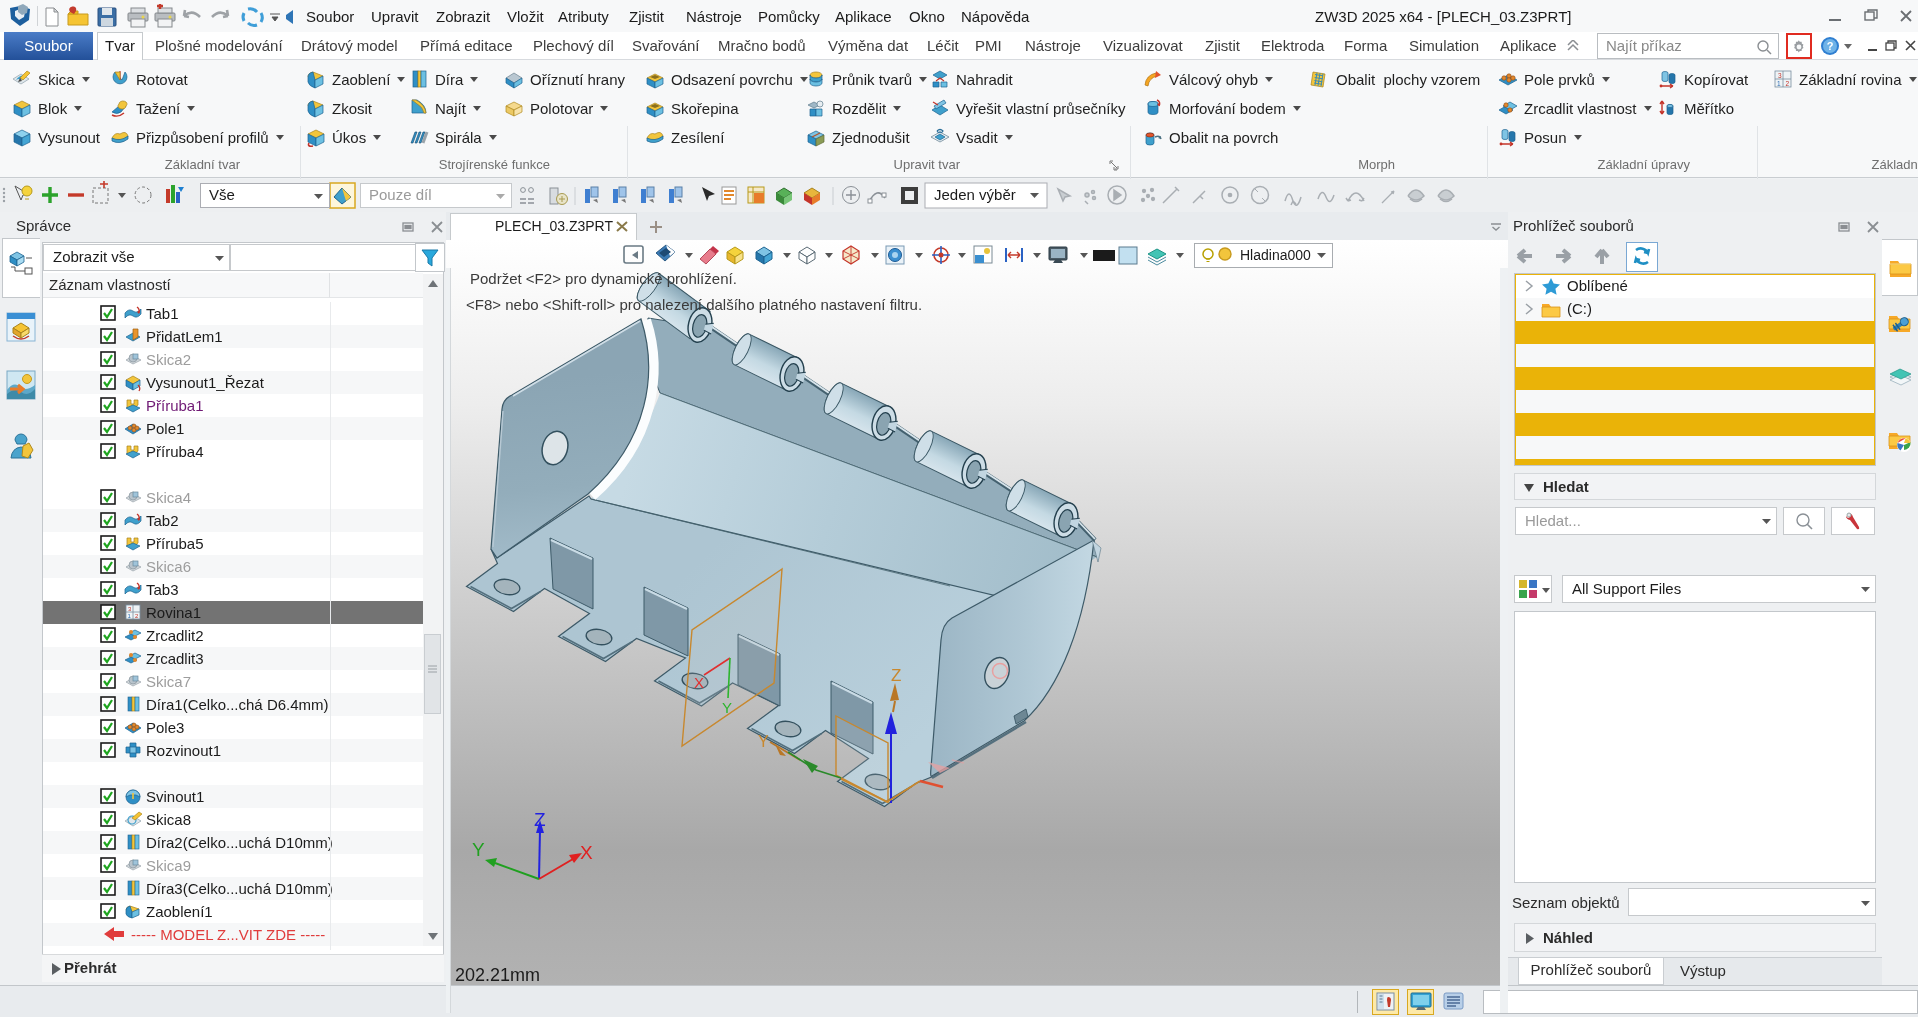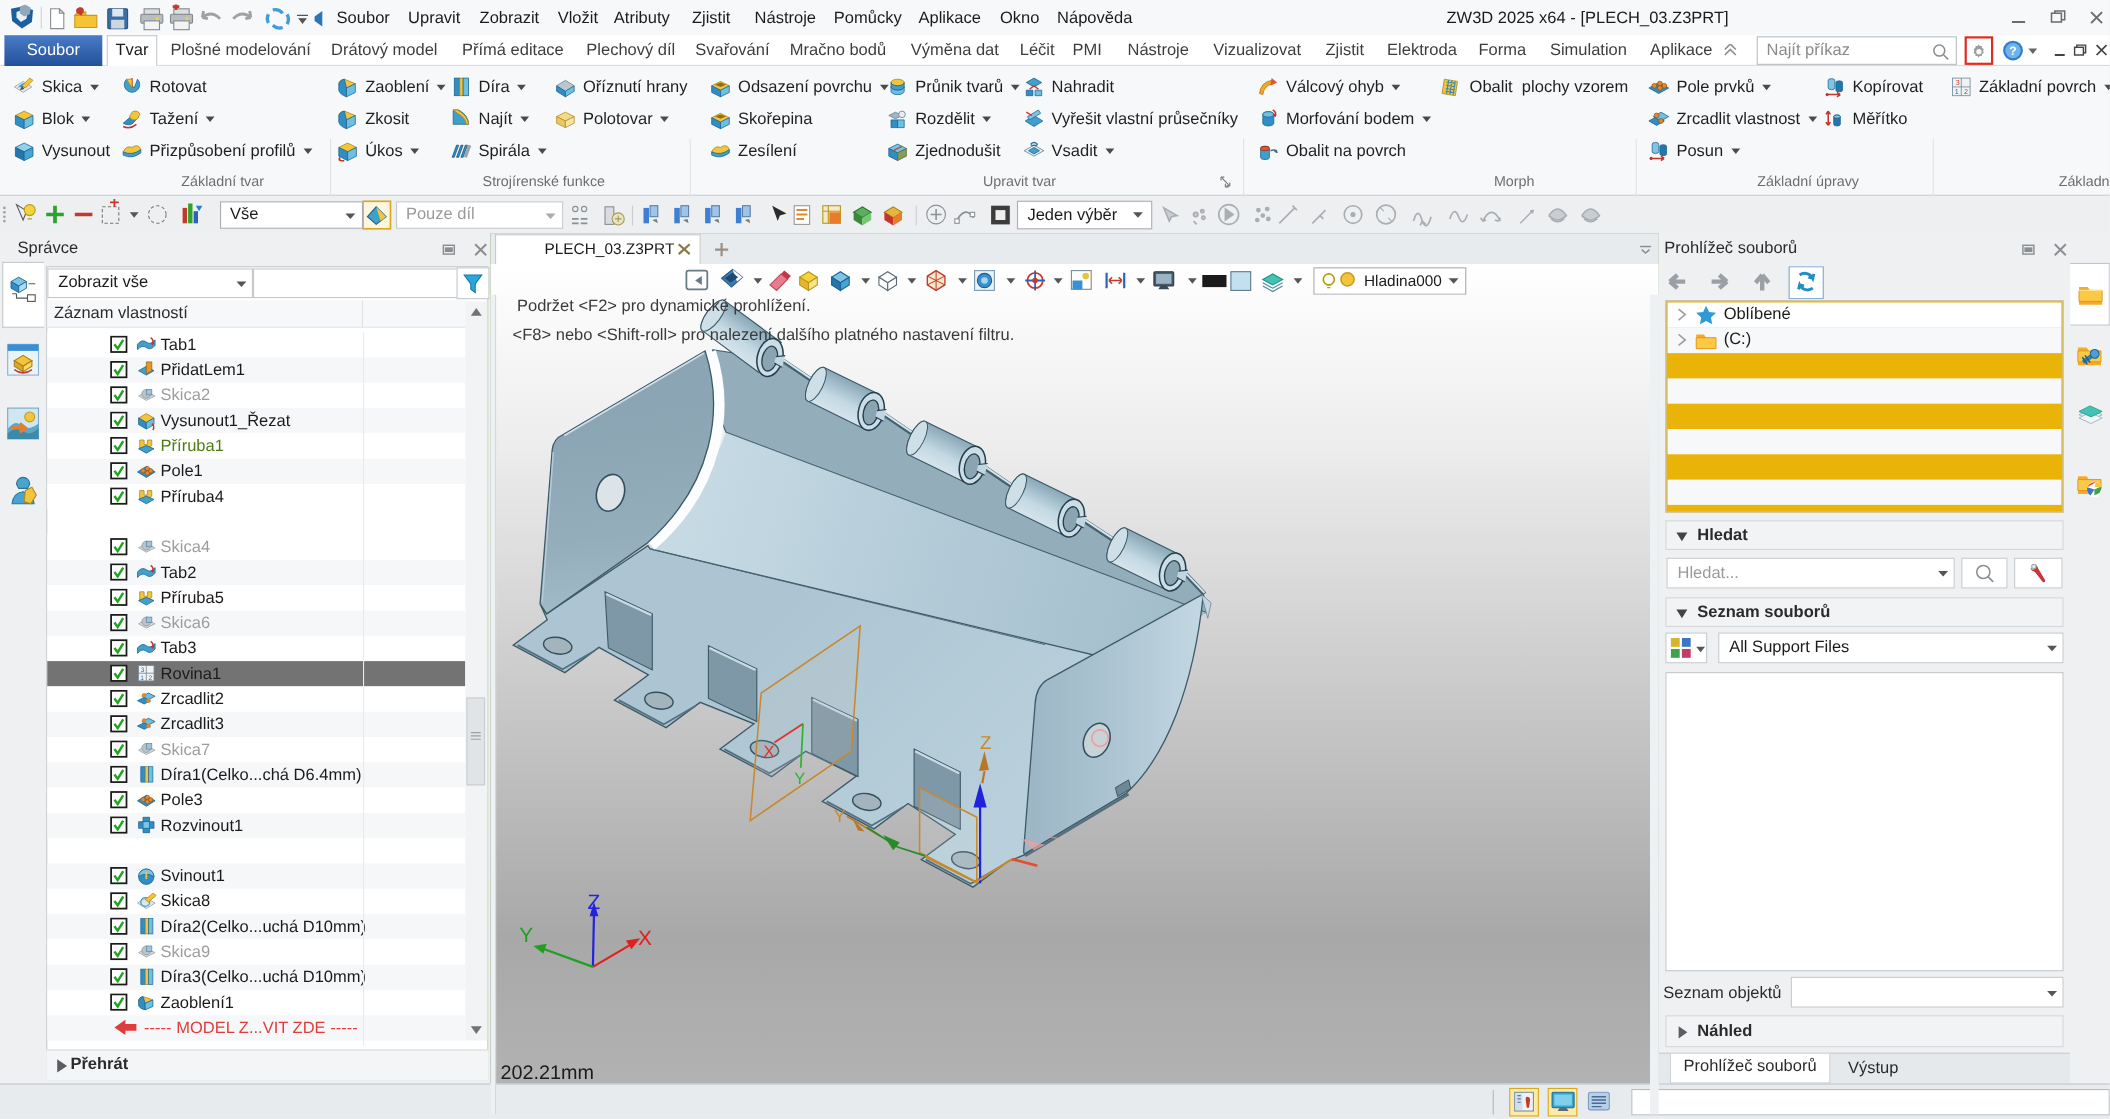--- a/index.html
+++ b/index.html
@@ -463,21 +463,21 @@
   <div class="rb" style="left:1658px;top:8px">
       <svg width="20" height="20">
         <use href="#s-move"></use>
       </svg>
       <span>Kopírovat</span>
     </div>
   <div class="rb" style="left:1773px;top:8px">
       <svg width="20" height="20">
         <use href="#s-plane3"></use>
       </svg>
-      <span>Základní povrch</span>
+      <span>Základní rovina</span>
       <i class="da"></i>
     </div>
   <div class="rb" style="left:12px;top:37px">
       <svg width="20" height="20">
         <use href="#s-cube"></use>
       </svg>
       <span>Blok</span>
       <i class="da"></i>
     </div>
   <div class="rb" style="left:110px;top:37px">
@@ -836,21 +836,21 @@
         <span style="color:#1b1b1b">Vysunout1_Řezat</span>
       </div>
 <div class="trow" style="top:92px;background:#ffffff">
         <svg class="cb" width="17" height="17">
           <rect x="1" y="1" width="14" height="14" fill="#fff" stroke="#1b1b1b" stroke-width="1.6"></rect>
           <path d="M4 8 l3 4 l5 -8" stroke="#1fa51f" stroke-width="2.2" fill="none"></path>
         </svg>
         <svg class="ti" width="19" height="19">
           <use href="#t-prir"></use>
         </svg>
-        <span style="color:#4d7c0f">Příruba1</span>
+        <span style="color:#701a75">Příruba1</span>
       </div>
 <div class="trow" style="top:115px;background:#f6f7f8">
         <svg class="cb" width="17" height="17">
           <rect x="1" y="1" width="14" height="14" fill="#fff" stroke="#1b1b1b" stroke-width="1.6"></rect>
           <path d="M4 8 l3 4 l5 -8" stroke="#1fa51f" stroke-width="2.2" fill="none"></path>
         </svg>
         <svg class="ti" width="19" height="19">
           <use href="#t-pole"></use>
         </svg>
         <span style="color:#1b1b1b">Pole1</span>
@@ -1403,26 +1403,20 @@
         <circle cx="8" cy="8" r="6" stroke="#8a9096" fill="none" stroke-width="1.4"></circle>
         <path d="M12 12 l5 5" stroke="#8a9096" stroke-width="1.6"></path>
       </svg>
   </div>
   <div class="abs" style="left:323px;top:295px;width:44px;height:28px;background:#fff;border:1px solid #c6c9cc">
     <svg style="margin:3px 0 0 10px" width="22" height="22" viewBox="0 0 22 22">
         <path d="M6 2 q4 0 5 4 l6 10 q1 3 -2 2 l-7 -9 q-4 -1 -4 -4 l2 2 l2 -1 l-1 -2 Z" fill="#c9353b"></path>
         <circle cx="7" cy="4" r="2" fill="#e8eaec" stroke="#9aa"></circle>
       </svg>
   </div>
-  <div class="abs" style="left:6px;top:331px;width:362px;height:27px;background:#f2f3f5;border:1px solid #d4d7da">
-    <svg class="abs" style="left:8px;top:9px" width="12" height="10">
-        <path d="M1 1 h10 l-5 8 Z" fill="#444"></path>
-      </svg>
-    <div class="abs" style="left:28px;top:4px;font-size:15px;font-weight:bold;color:#2b2b2b">Seznam souborů</div>
-  </div>
   <div class="abs" style="left:6px;top:363px;width:38px;height:28px;background:#fff;border:1px solid #c6c9cc">
     <svg style="margin:3px 0 0 3px" width="20" height="20">
         <rect x="1" y="1" width="8" height="8" fill="#d4b62c"></rect>
         <rect x="11" y="1" width="8" height="8" fill="#3a76c4"></rect>
         <rect x="1" y="11" width="8" height="8" fill="#3aa34c"></rect>
         <rect x="11" y="11" width="8" height="8" fill="#c43a6a"></rect>
       </svg>
     <svg class="abs" style="left:26px;top:11px" width="10" height="7">
         <path d="M1 1 h8 l-4 5 Z" fill="#555"></path>
       </svg>

